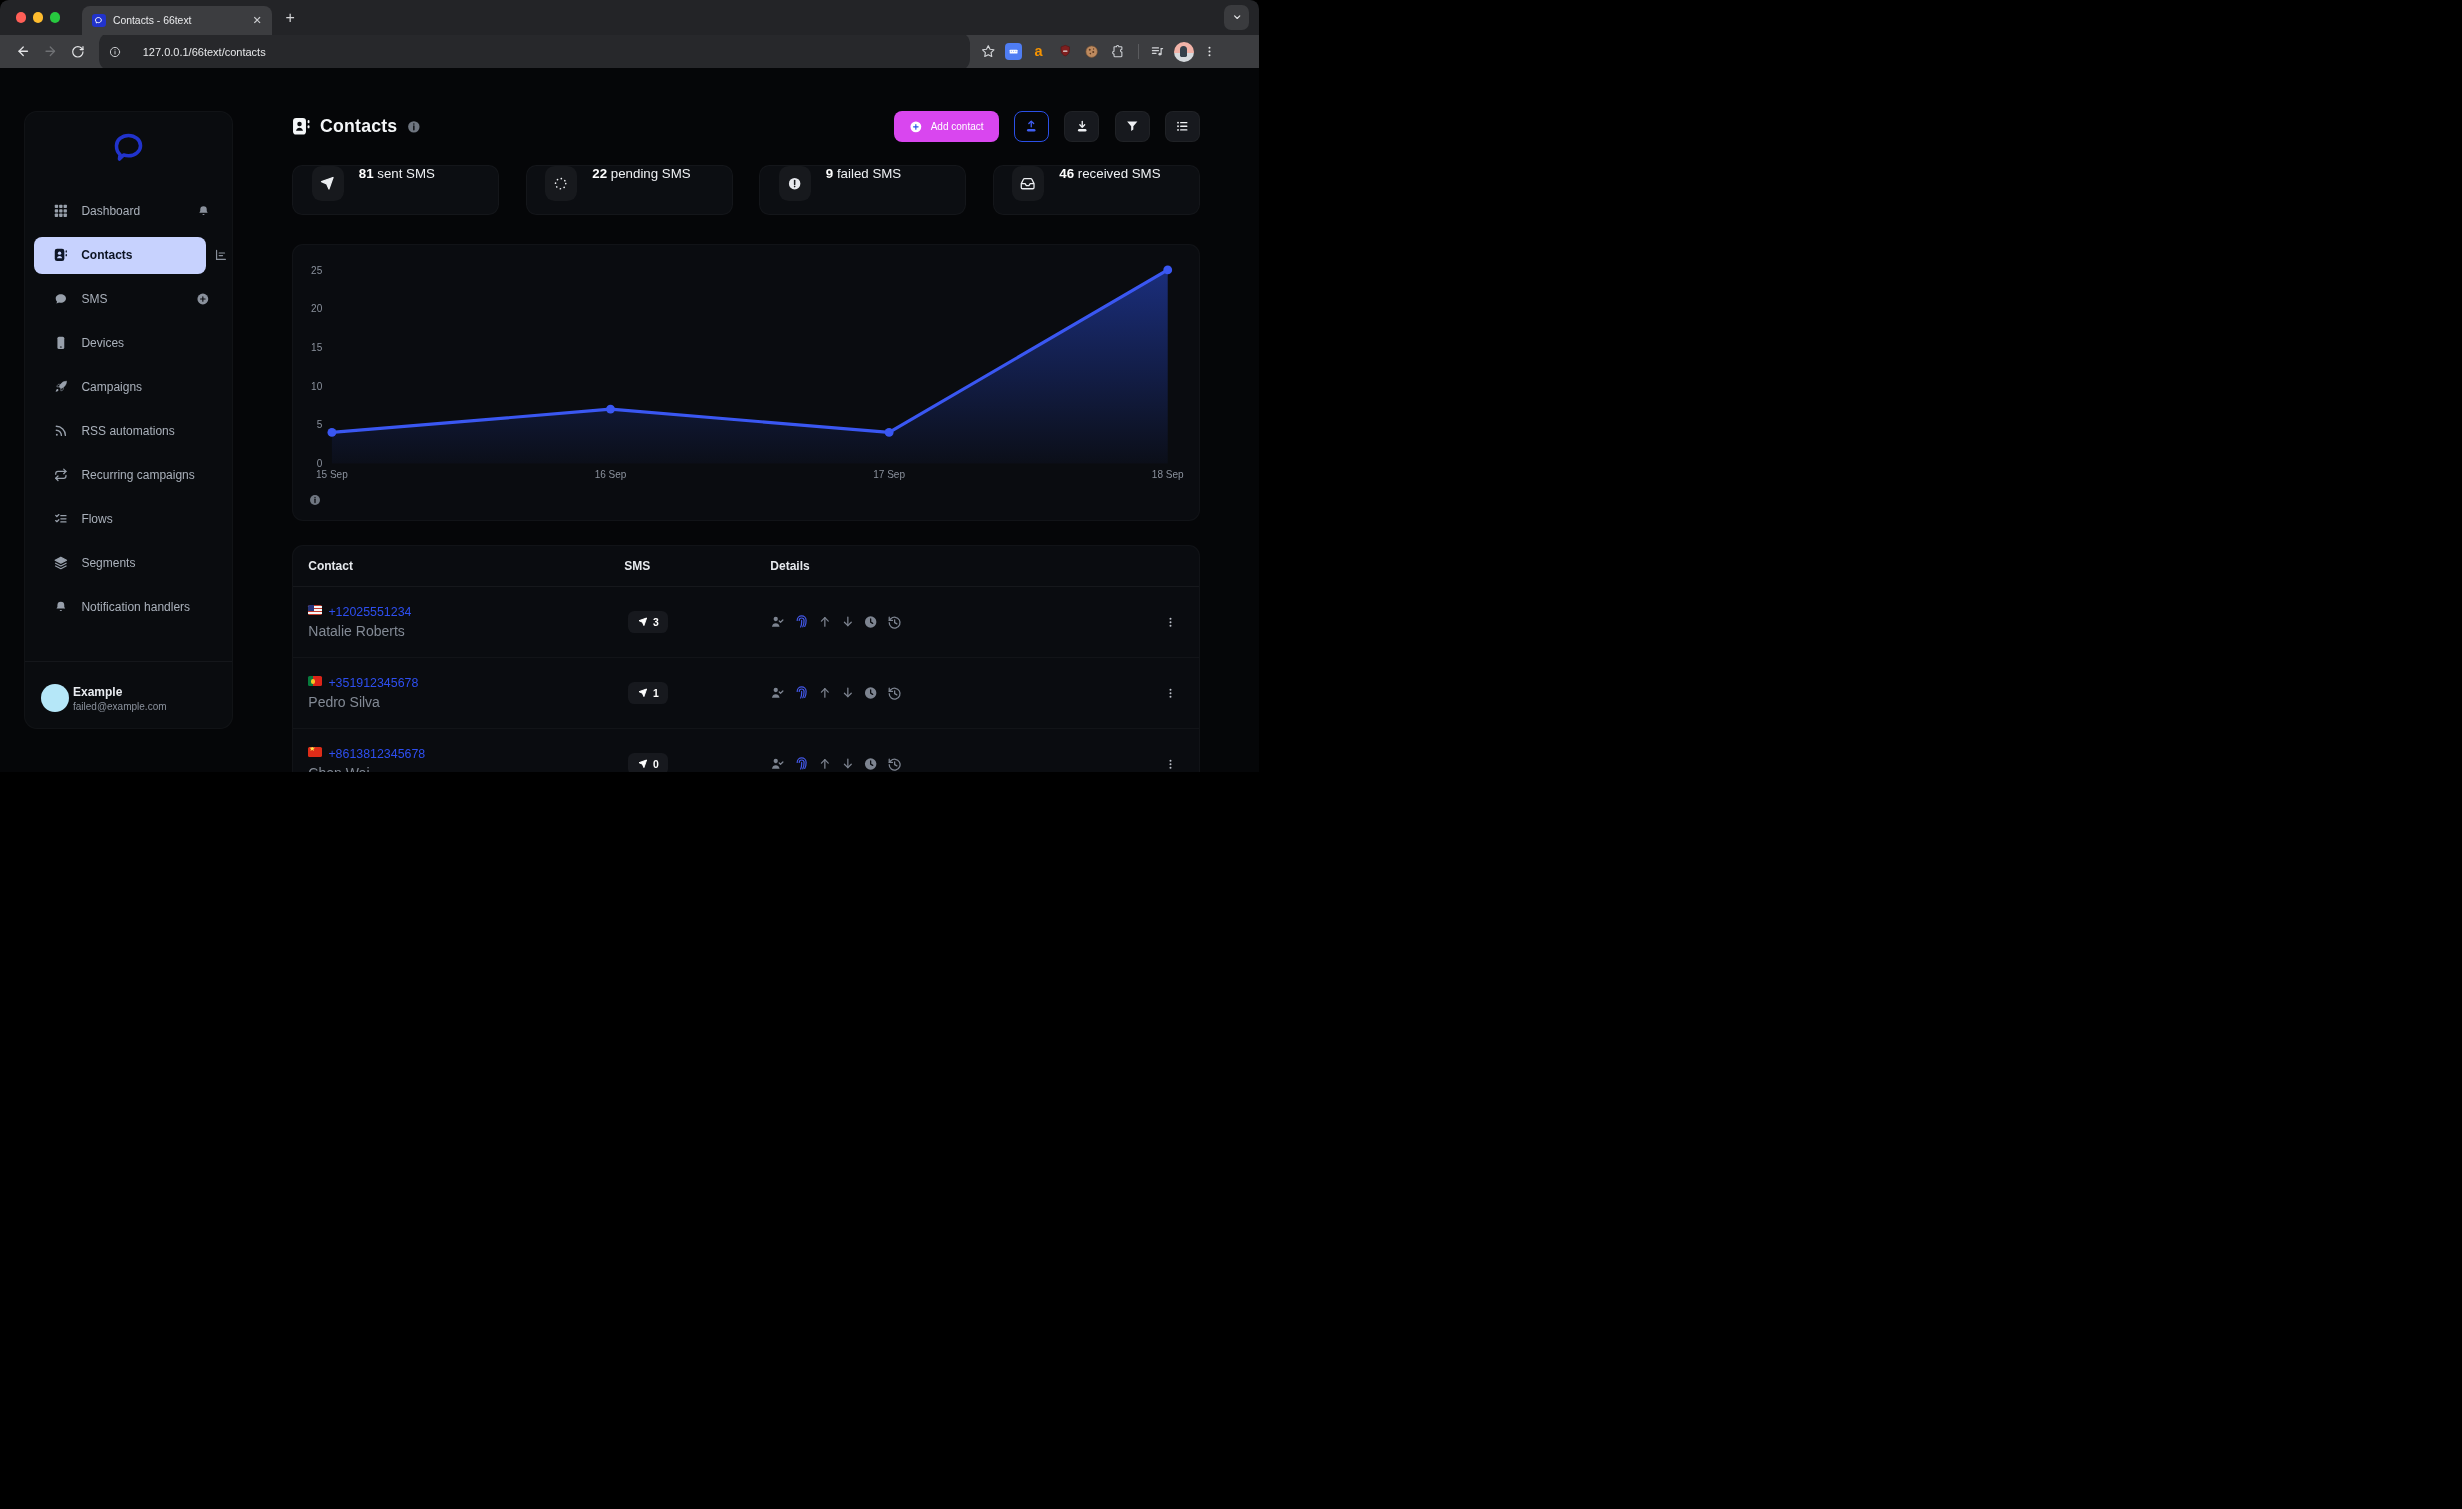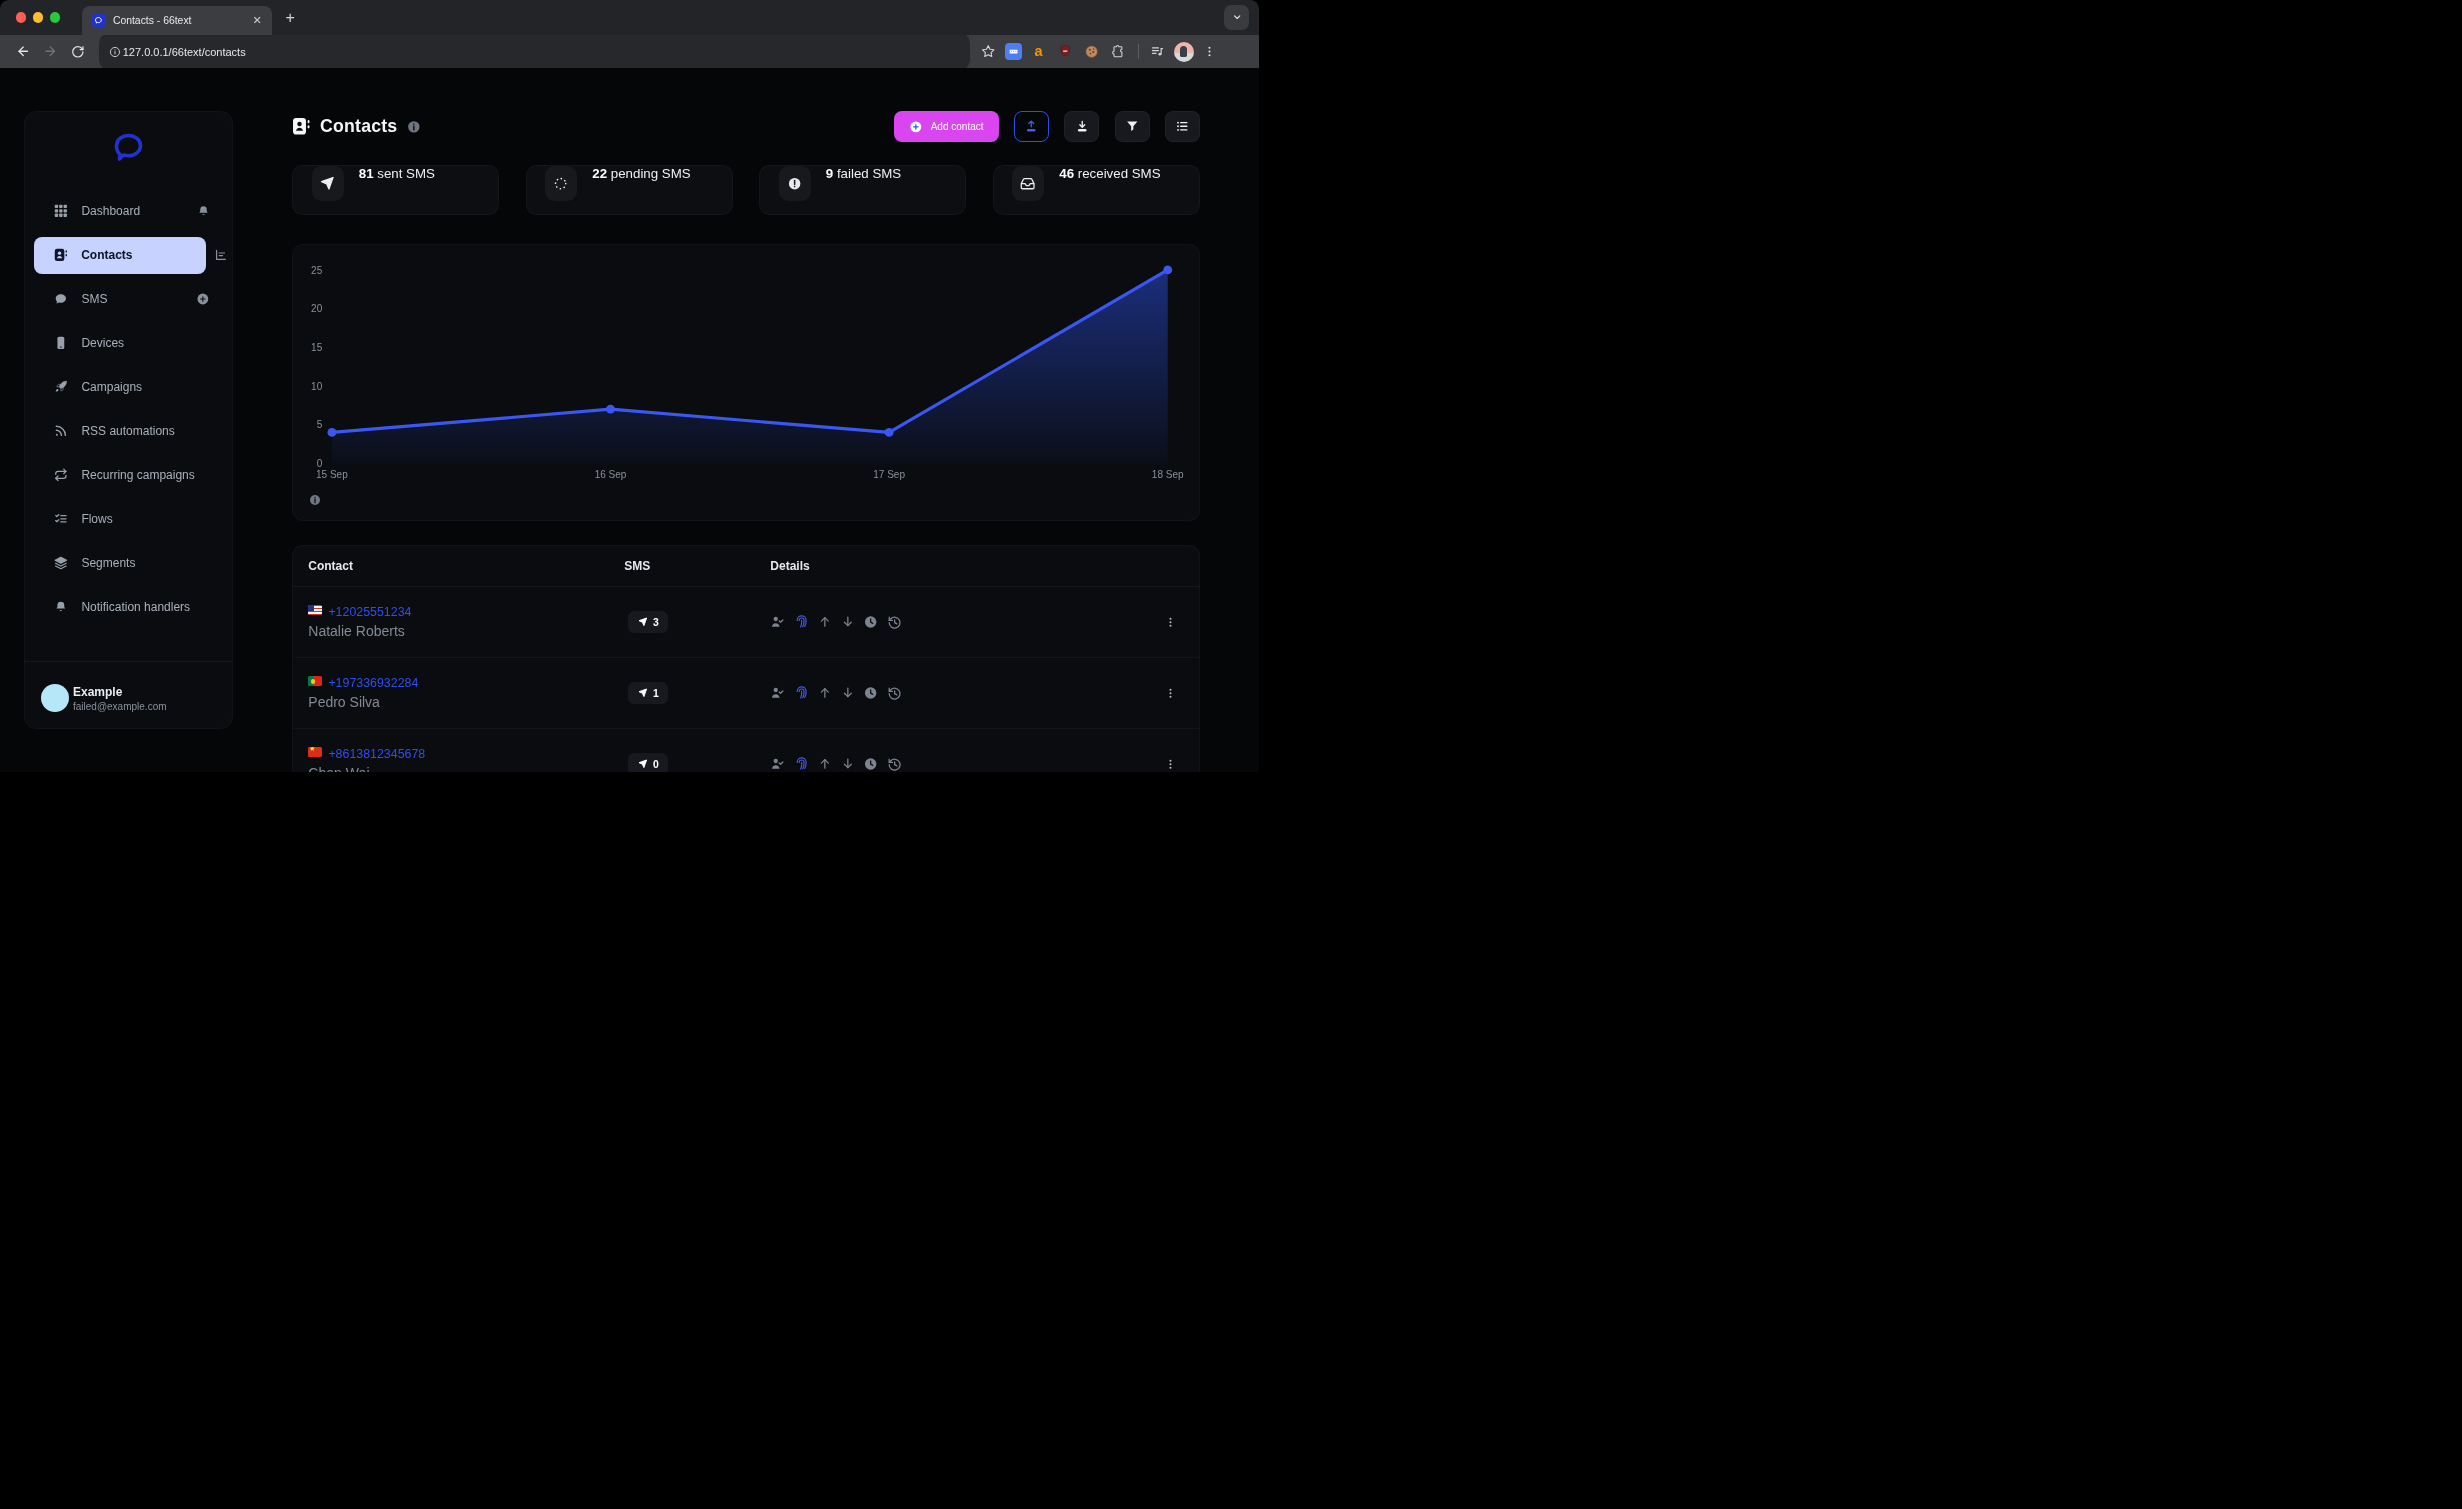--- a/index.html
+++ b/index.html
@@ -15,21 +15,21 @@
   .tl { width:10.4px; height:10.4px; border-radius:50%; }
   .tl.red{ background:#ff5f57; } .tl.yellow{ background:#febc2e; } .tl.green{ background:#27c93f; }
   .tab { margin-left:22.5px; width:190px; height:29px; align-self:flex-end; background:#3c3d40; border-radius:8px 8px 0 0; display:flex; align-items:center; padding:0 8px 0 9.6px; gap:7.2px; }
   .favicon { width:13.7px; height:13.7px; border-radius:3.2px; background:#2133cc; display:flex; align-items:center; justify-content:center; }
   .tab-title { flex:1; font-size:10.4px; color:#e9eaec; white-space:nowrap; overflow:hidden; }
   .tab-close { color:#cdced1; font-size:11.2px; width:14.5px; height:14.5px; display:flex; align-items:center; justify-content:center; border-radius:3.2px; cursor:default; }
   .newtab { margin-left:6.4px; color:#d4d5d8; font-size:16px; font-weight:400; width:22.5px; height:22.5px; display:flex; align-items:center; justify-content:center; }
   .tabsearch { position:absolute; right:9.6px; top:4.8px; width:25px; height:25px; border-radius:7.2px; background:#3a3b3e; display:flex; align-items:center; justify-content:center; }
   .toolbar { height:33px; background:#3c3d40; display:flex; align-items:center; padding:0 8px 0 11.2px; gap:3.2px; }
   .navbtn { width:24px; height:24px; display:flex; align-items:center; justify-content:center; border-radius:50%; }
-  .urlbar { margin-left:6.4px; height:39px; flex:0 0 871px; background:#27282b; border-radius:12px; display:flex; align-items:center; padding:0 9.6px; gap:2px; }
+  .urlbar { margin-left:6.4px; height:39px; flex:0 0 871px; background:#27282b; border-radius:12px; display:flex; align-items:center; padding:0 9.6px; gap:22px; }
   .url-text { font-size:11px; color:#e7e8ea; }
   .toolbar-right { display:flex; align-items:center; gap:5.6px; margin-left:4.8px; }
   .ext { width:21px; height:21px; display:flex; align-items:center; justify-content:center; border-radius:4.8px; }
   .amazon-a { color:#f79400; font-weight:700; font-size:14.5px; line-height:1; }
   .tdiv { width:0.8px; height:14.5px; background:#5a5b5e; margin:0 3.2px; }
   .avatar-browser { width:20px; height:20px; border-radius:50%; background:linear-gradient(180deg,#f2b3a8 0 55%, #d6dadd 55% 100%); position:relative; overflow:hidden; }
   .avatar-browser::after { content:""; position:absolute; left:6.4px; top:4.8px; width:7.2px; height:11.2px; background:#35404a; border-radius:4px 4px 1.6px 1.6px; }
 
   
   .app { position:relative; height:704px; background:#050608; }
@@ -578,21 +578,21 @@
                   <circle cx="12" cy="18.5" r="1.9"></circle>
                 </svg>
               </span>
           </div>
         </div>
 
         <div class="trow">
           <div class="col-contact contact-cell">
             <div class="phone-line">
               <span class="flag" data-country="pt"></span>
-              <a class="phone-link" href="#">+197336932284</a>
+              <a class="phone-link" href="#">+351912345678</a>
             </div>
             <div class="contact-name">Pedro Silva</div>
           </div>
           <div class="col-sms">
             <span class="sms-badge">
               <svg width="9.6" height="9.6" viewBox="0 0 24 24" fill="none" stroke="#fff" stroke-width="2.4" stroke-linejoin="round">
                   <path d="M21.5 2.5 11 13"></path>
                   <path d="M21.5 2.5 14.8 21.5l-3.8-8.5-8.5-3.8z" fill="#fff"></path>
                 </svg>
               <span class="sms-count">1</span>

